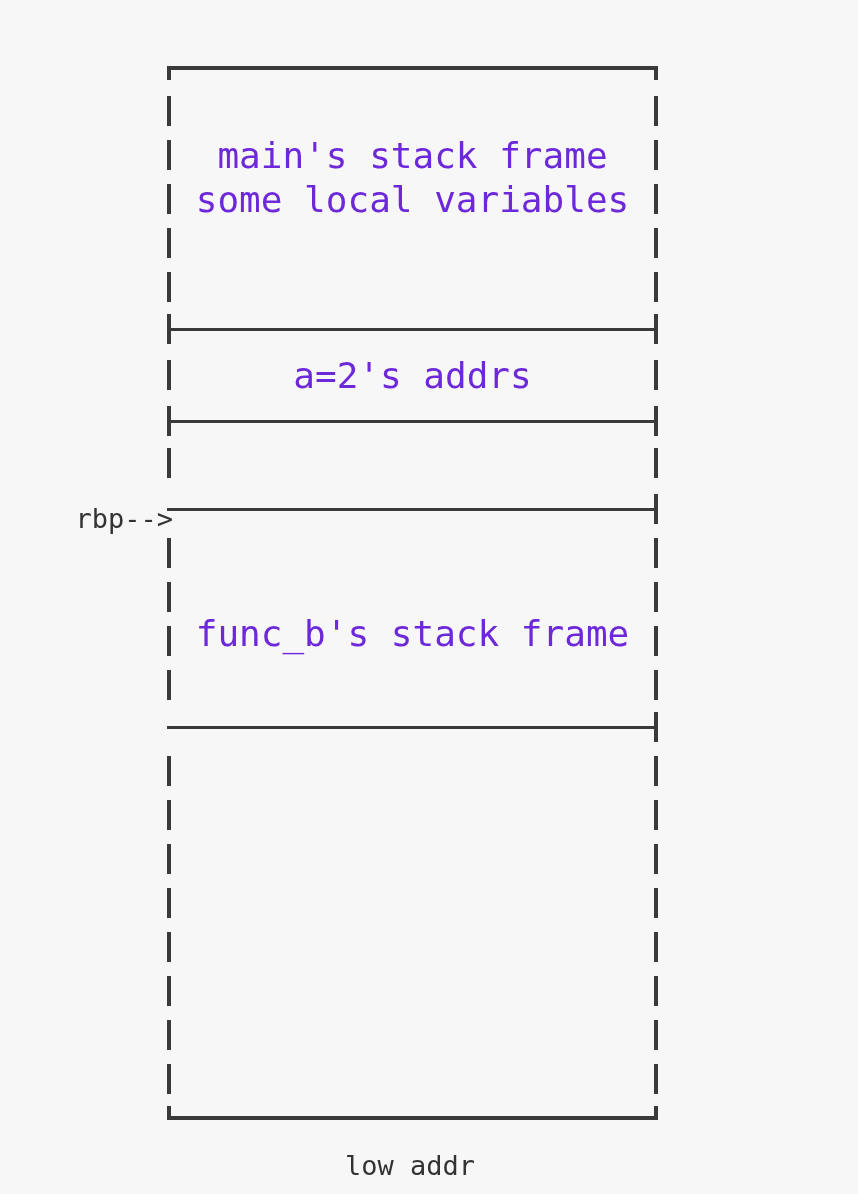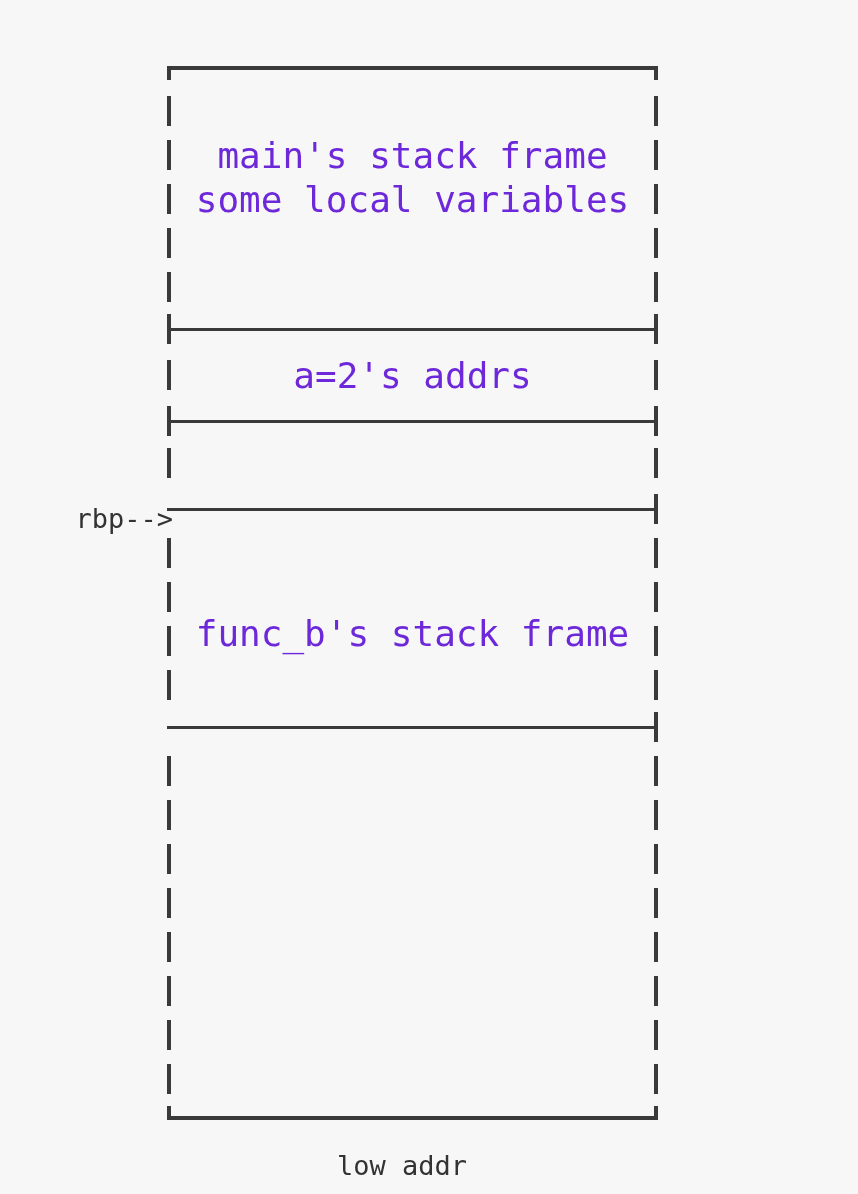--- a/index.html
+++ b/index.html
@@ -35,21 +35,21 @@
     white-space: pre;
     color: #333333;
     text-align: center;
   }
   #caption-high {
     left: 0;
     top: 0px;
     width: 772px;
   }
   #caption-low {
-    left: 4px;
+    left: 12px;
     top: 1144px;
     width: 796px;
   }
 
   
   #stack-box {
     position: absolute;
     left: 167px;
     top: 66px;
     width: 491px;

